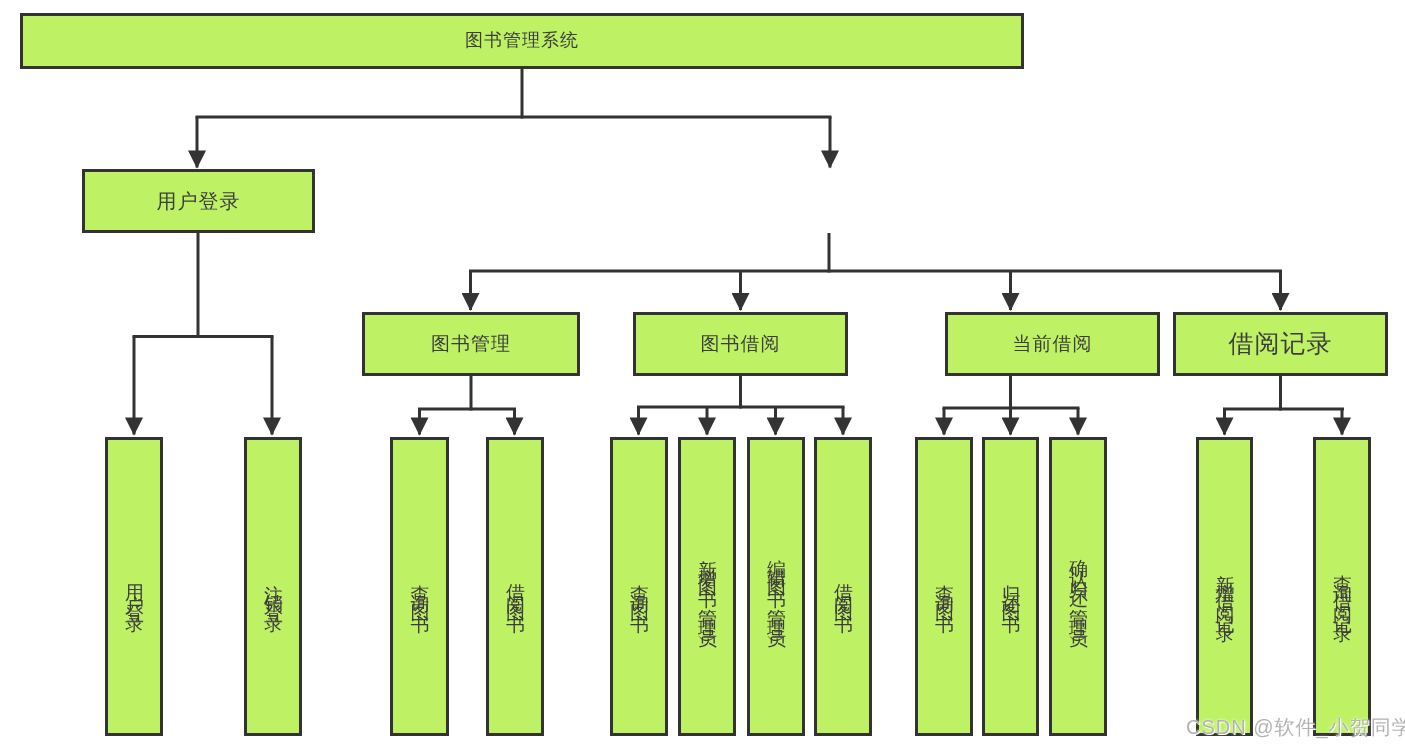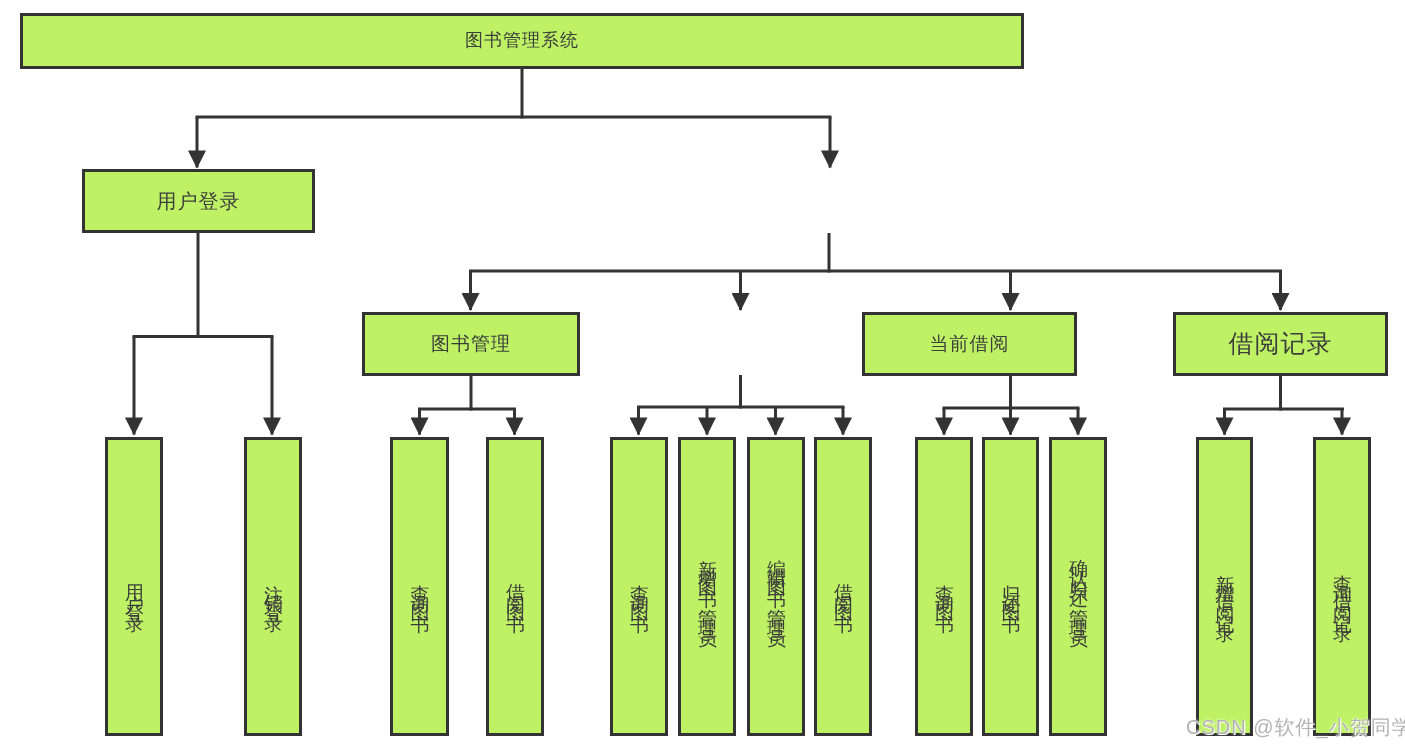--- a/index.html
+++ b/index.html
@@ -123,21 +123,22 @@
       <line class="edge" x1="1224.5" y1="409" x2="1224.5" y2="434.5" marker-end="url(#ah)"></line>
       <line class="edge" x1="1342" y1="409" x2="1342" y2="434.5" marker-end="url(#ah)"></line>
     </g>
   </svg>
 
   <div class="node h" style="left:20px;top:13px;width:1004px;height:56px;font-size:18px;">图书管理系统</div>
 
   <div class="node h" style="left:82px;top:169px;width:233px;height:64px;font-size:20px;">用户登录</div>
 
   <div class="node h" style="left:362px;top:312px;width:218px;height:64px;font-size:19px;">图书管理</div>
-  <div class="node h" style="left:862px;top:312px;width:215px;height:64px;font-size:19px;">当前借阅</div>
+  <div class="node h" style="left:633px;top:312px;width:215px;height:64px;font-size:19px;">图书借阅</div>
+  <div class="node h" style="left:945px;top:312px;width:215px;height:64px;font-size:19px;">当前借阅</div>
   <div class="node h" style="left:1173px;top:312px;width:215px;height:64px;font-size:25px;">借阅记录</div>
 
   <div class="node v" style="left:105px;top:437px;width:58px;height:299px;">用户登录</div>
   <div class="node v" style="left:244px;top:437px;width:58px;height:299px;">注销登录</div>
 
   <div class="node v" style="left:390px;top:437px;width:59px;height:299px;">查询图书</div>
   <div class="node v" style="left:486px;top:437px;width:58px;height:299px;">借阅图书</div>
 
   <div class="node v" style="left:610px;top:437px;width:58px;height:299px;">查询图书</div>
   <div class="node v" style="left:678px;top:437px;width:58px;height:299px;">新增图书（管理员）</div>

